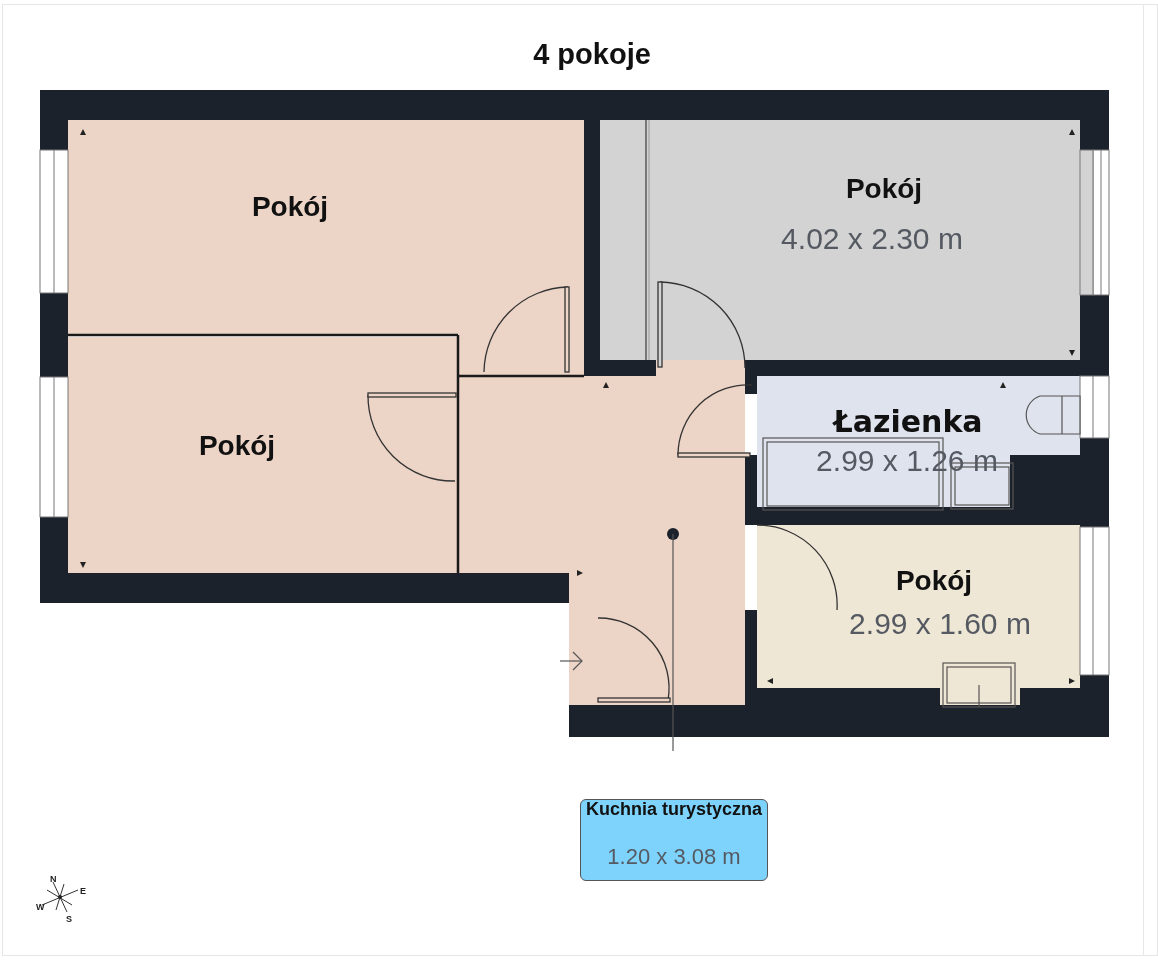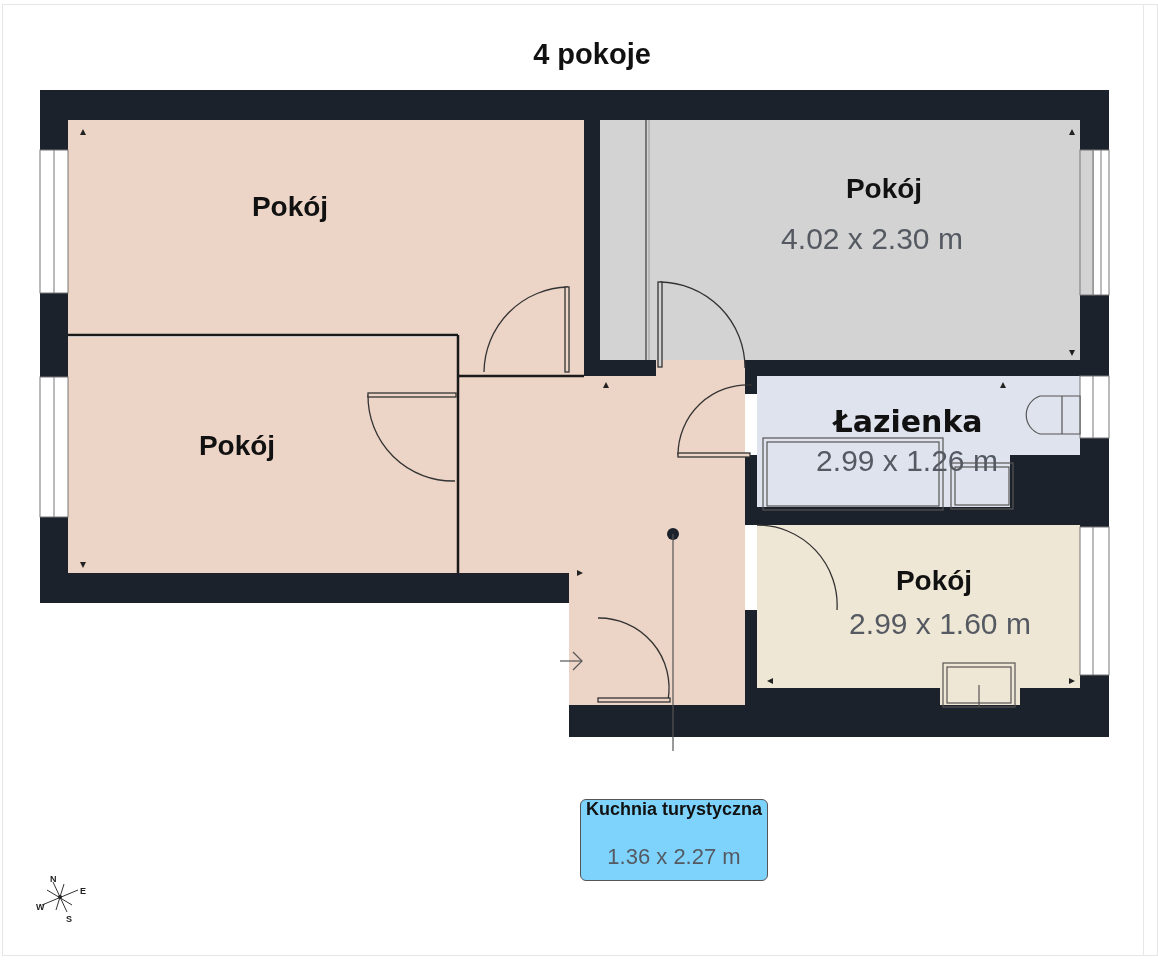--- a/index.html
+++ b/index.html
@@ -133,21 +133,21 @@
 <div class="lbl" style="left:237px;top:430px;">Pokój</div>
 <div class="lbl" style="left:884px;top:173px;">Pokój</div>
 <div class="dim" style="left:872px;top:222px;">4.02 x 2.30 m</div>
 <div class="lbl" style="left:908px;top:404px;font-size:30px;font-family:'DejaVu Sans',sans-serif;">Łazienka</div>
 <div class="dim" style="left:907px;top:444px;text-align:right;">2.99 x 1.26 m</div>
 <div class="lbl" style="left:934px;top:565px;">Pokój</div>
 <div class="dim" style="left:940px;top:607px;">2.99 x 1.60 m</div>
 
 <div class="kbox">
   <div class="kname">Kuchnia turystyczna</div>
-  <div class="kdim">1.36 x 2.27 m</div>
+  <div class="kdim">1.20 x 3.08 m</div>
 </div>
 
 <div class="compass">
   <svg width="50" height="50" viewBox="0 0 50 50" style="position:absolute;left:0;top:0;">
     <g stroke="#333" stroke-width="1">
       <line x1="19" y1="10" x2="33" y2="40"></line>
       <line x1="8" y1="33" x2="44" y2="18"></line>
       <line x1="13" y1="18" x2="38" y2="33"></line>
       <line x1="30" y1="12" x2="22" y2="38"></line>
     </g>

